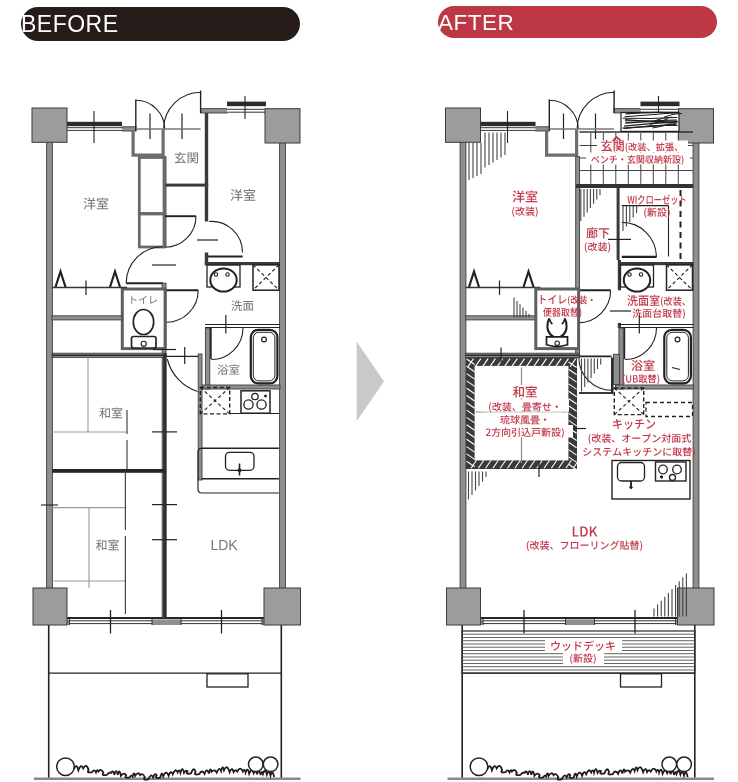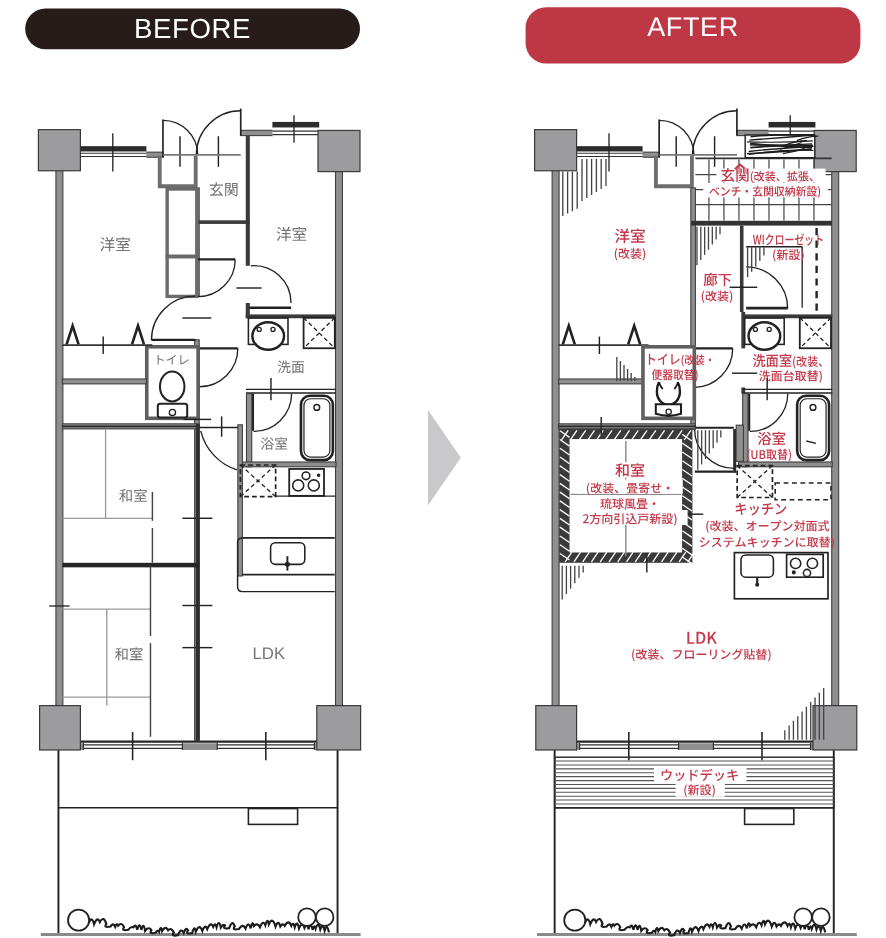--- a/index.html
+++ b/index.html
@@ -1,21 +1,21 @@
 <!DOCTYPE html>
 <html><head><meta charset="utf-8">
 <style>
 html,body{margin:0;padding:0;background:#ffffff;width:738px;height:782px;overflow:hidden}
-.pill{position:absolute;border-radius:17px;color:#fff;font-family:"Liberation Sans",sans-serif;text-align:center;letter-spacing:0.5px}
+.pill{position:absolute;border-radius:17px;color:#fff;font-family:"Liberation Sans",sans-serif;letter-spacing:0.5px}
 </style></head>
 <body>
 
 <div class="pill" style="left:21px;top:7px;width:279px;height:34px;background:#271c19;font-size:23px;line-height:34px">BEFORE</div>
 
-<div class="pill" style="left:438px;top:6px;width:279px;height:47px;background:#bd3844;font-size:22.5px;line-height:33.5px">AFTER</div>
+<div class="pill" style="left:438px;top:6px;width:279px;height:32px;background:#bd3844;font-size:22.5px;line-height:33.5px">AFTER</div>
 
 <div style="position:absolute;left:0;top:0">
 <svg width="738" height="782" viewBox="0 0 738 782" xmlns="http://www.w3.org/2000/svg">
 <polygon points="356.6,341.5 384,381.4 356.6,421.3" fill="#c9c9cc"></polygon>
 </svg>
 </div>
 <div style="position:absolute;left:0;top:0">
 <svg width="738" height="782" viewBox="0 0 738 782" xmlns="http://www.w3.org/2000/svg">
 <defs>
         <path id="r6d0b" d="M325.5849609375 224.4364013671875H961.1439208984375V146.9219970703125H325.5849609375ZM350.174560546875 654.995361328125H937.4364013671875V578.8040771484375H350.174560546875ZM381.2618408203125 441.5543212890625H905.3797607421875V365.8040771484375H381.2618408203125ZM597.3583984375 607.476318359375H680.165283203125V-81.467041015625H597.3583984375ZM401.061279296875 810.061279296875 472.8115234375 840.1439208984375Q502.4884033203125 802.5849609375 529.8858032226562 756.6875610351562Q557.283203125 710.7901611328125 568.401123046875 676.9080810546875L492.12255859375 642.5023193359375Q485.4456787109375 665.5023193359375 470.98931884765625 694.5023193359375Q456.532958984375 723.5023193359375 438.3560791015625 754.061279296875Q420.17919921875 784.6202392578125 401.061279296875 810.061279296875ZM793.9173583984375 842.5849609375 879.8115234375 814.353759765625Q855.929443359375 769.1485595703125 828.57568359375 722.7947998046875Q801.221923828125 676.4410400390625 777.8681640625 643.76416015625L705.0306396484375 669.995361328125Q720.2664794921875 693.5543212890625 737.1202392578125 723.6722412109375Q753.9739990234375 753.7901611328125 769.0482788085938 785.1875610351562Q784.12255859375 816.5849609375 793.9173583984375 842.5849609375ZM91.589599609375 775.06591796875 136.4930419921875 833.4364013671875Q169.052001953125 820.2005615234375 203.93408203125 801.8031616210938Q238.816162109375 783.40576171875 269.85980224609375 763.287841796875Q300.9034423828125 743.169921875 320.2265625 725.169921875L273.23583984375 659.1531982421875Q254.23583984375 677.712158203125 223.57427978515625 698.7711181640625Q192.9127197265625 719.830078125 158.5306396484375 740.1685180664062Q124.1485595703125 760.5069580078125 91.589599609375 775.06591796875ZM36.9739990234375 504.06591796875 79.995361328125 564.4364013671875Q112.5543212890625 552.3184814453125 148.21588134765625 534.4800415039062Q183.87744140625 516.6416015625 215.7005615234375 497.86212158203125Q247.523681640625 479.0826416015625 267.40576171875 462.0826416015625L221.7381591796875 395.183837890625Q202.17919921875 412.6248779296875 171.2381591796875 432.6248779296875Q140.297119140625 452.6248779296875 105.13555908203125 471.34539794921875Q69.9739990234375 490.06591796875 36.9739990234375 504.06591796875ZM69.6202392578125 -14.2711181640625Q95.6202392578125 24.8468017578125 126.6202392578125 78.1416015625Q157.6202392578125 131.4364013671875 189.84075927734375 190.89276123046875Q222.061279296875 250.34912109375 249.3843994140625 307.231201171875L309.7548828125 255.2711181640625Q285.3138427734375 202.712158203125 256.136962890625 145.7994384765625Q226.9600830078125 88.88671875 196.783203125 34.0919189453125Q166.6063232421875 -20.702880859375 138.7242431640625 -67.34912109375Z"></path>

